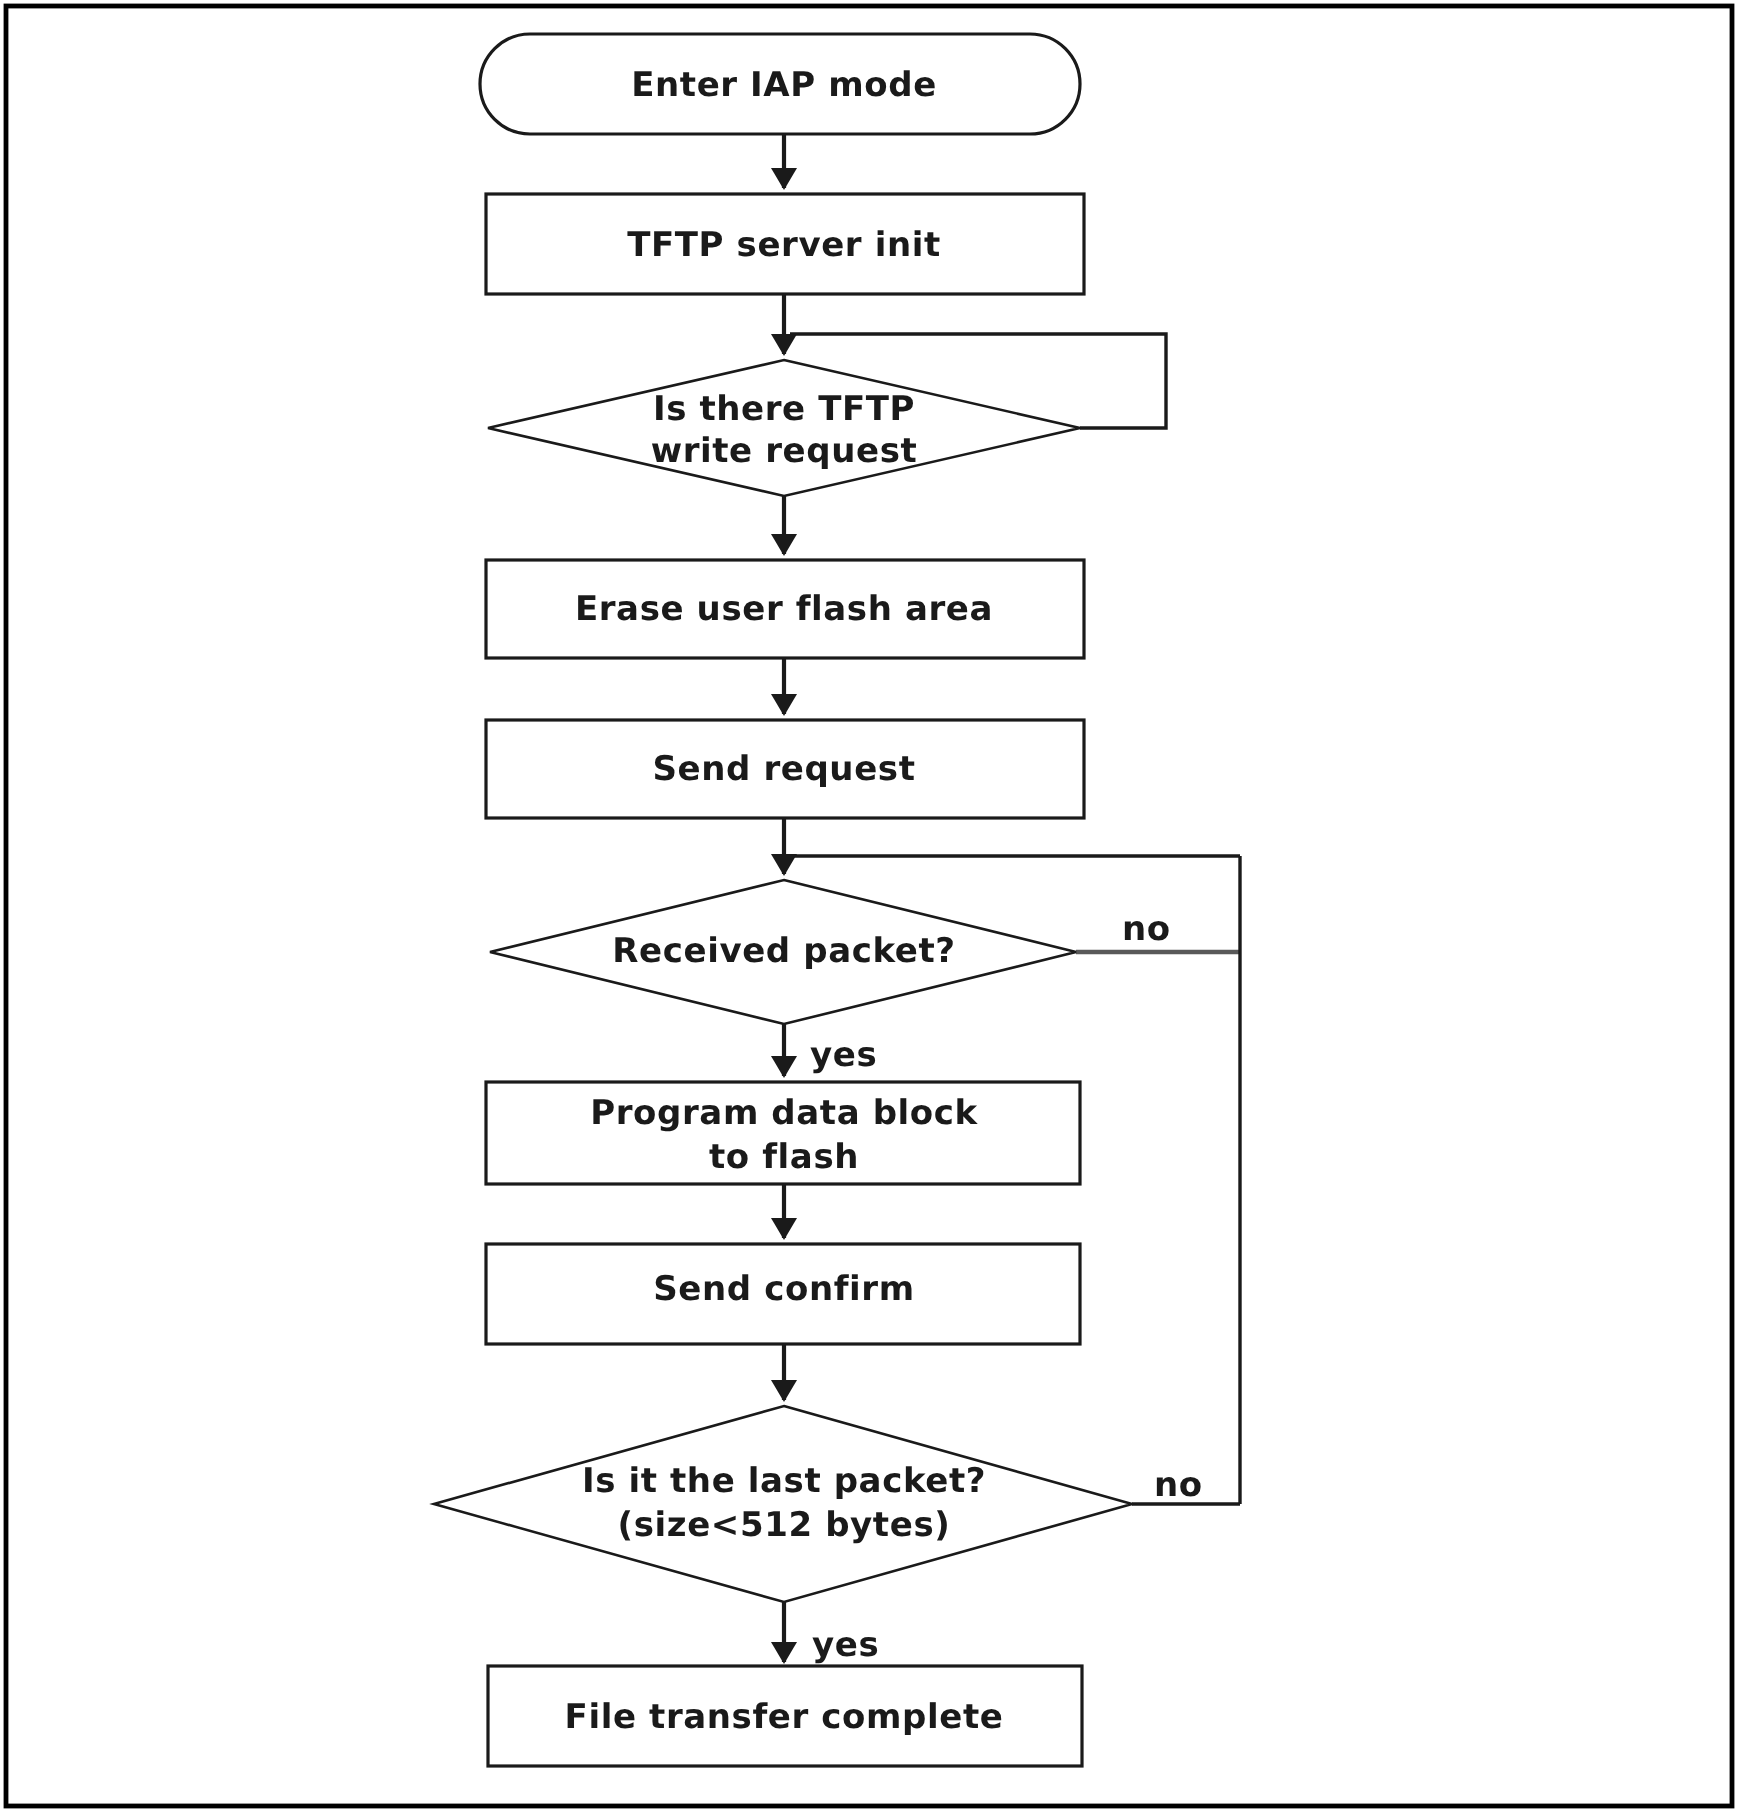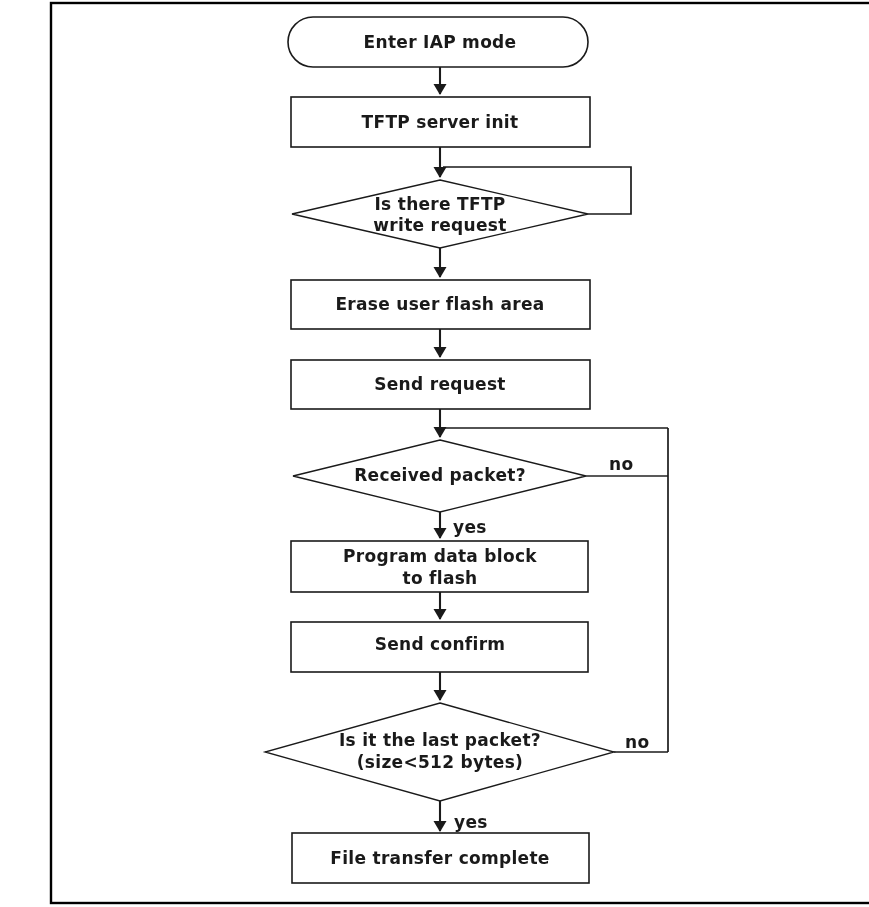--- a/index.html
+++ b/index.html
@@ -9,21 +9,20 @@
   }
   * { margin: 0; padding: 0; box-sizing: border-box; }
   html, body { background: var(--paper); }
   .frame {
     position: relative;
     width: 869px;
     height: 907px;
     background: var(--paper);
     font-family: "DejaVu Sans", "Liberation Sans", sans-serif;
     overflow: hidden;
-    padding-left: 48px;
   }
   svg { display: block; }
   .border-rect {
     fill: none;
     stroke: #000000;
     stroke-width: 2.4;
   }
   .shape {
     fill: var(--paper);
     stroke: var(--ink);

